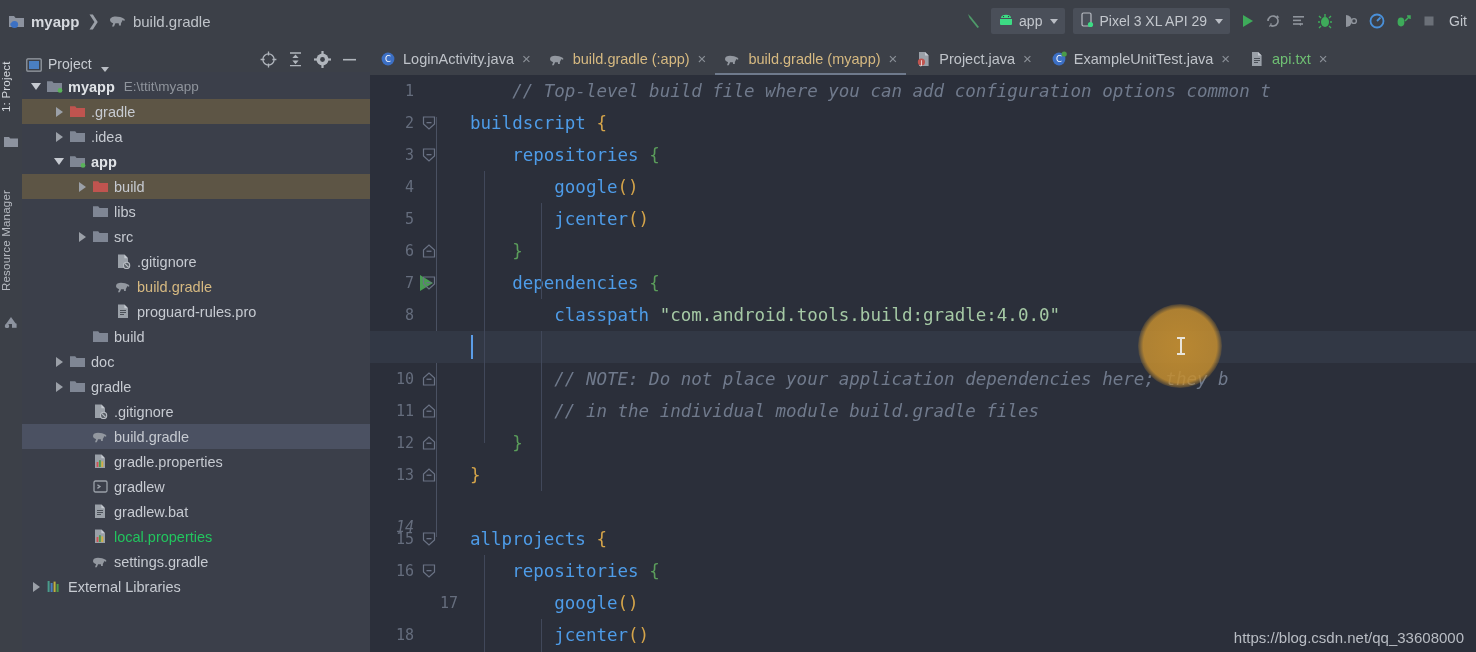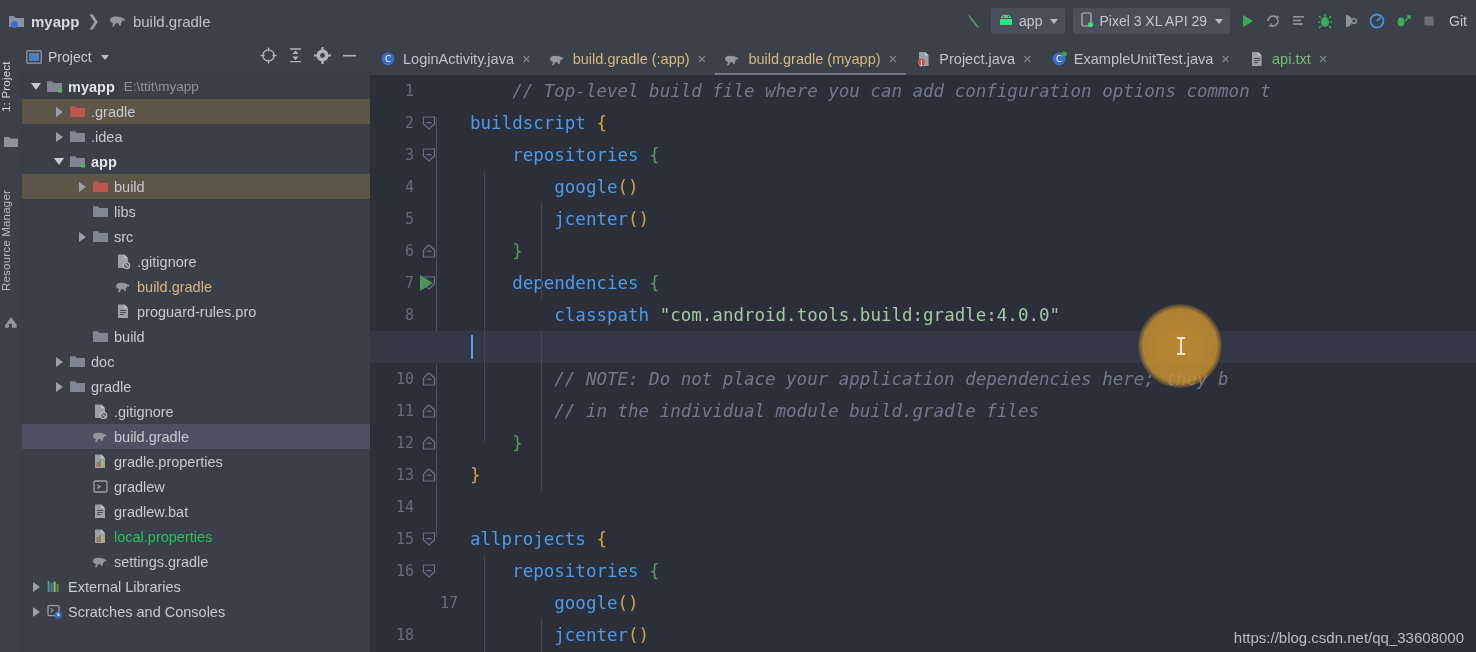--- a/index.html
+++ b/index.html
@@ -47,21 +47,21 @@
     text-align: center; white-space: nowrap;
   }
   .vicon { position: absolute; left: 4px; width: 14px; height: 14px; }
 
   
   .project-panel {
     position: absolute; left: 22px; top: 42px; width: 348px; height: 610px;
     background: #3c3f41;
   }
   .pp-header {
-    height: 30px; background: #3c4048; display: flex; align-items: center;
+    height: 30px; background: #3c4048; display: flex; align-items: flex-end;
     padding: 0 6px 0 4px; gap: 6px;
   }
   .pp-title { font-size: 14px; color: #c8ccd2; }
   .pp-hdr-icons { margin-left: auto; display: flex; align-items: center; gap: 10px; padding-right: 6px; }
 
   .pp-tree {
     position: absolute; top: 30px; left: 0; right: 0; bottom: 0;
     background: #3b3f4a; overflow: hidden; padding-top: 2px;
   }
   .trow {
@@ -582,35 +582,20 @@
         <span class="ticon">
           <svg width="17" height="15" viewBox="0 0 17 15">
             <rect x="1.6" y="2" width="2" height="11" fill="#4a9c8c"></rect>
             <rect x="4.6" y="4" width="2" height="9" fill="#4a7fc1"></rect>
             <rect x="7.6" y="2.6" width="2" height="10.4" fill="#c0b040"></rect>
             <rect x="10.6" y="5" width="2" height="8" fill="#4a9c4a"></rect>
           </svg>
         </span>
         <span class="tlabel">External Libraries</span>
       </div>
-      <div class="trow">
-        <span style="flex: 0 0 5px;"></span>
-        <span class="tw">
-          <i class="arrow-r"></i>
-        </span>
-        <span class="ticon">
-          <svg width="17" height="15" viewBox="0 0 17 15">
-            <rect x="2" y="1.6" width="11" height="10" rx="1.2" fill="none" stroke="#9aa0a8" stroke-width="1.3"></rect>
-            <path d="M4.6 4.4 L7 6.4 L4.6 8.4" fill="none" stroke="#9aa0a8" stroke-width="1.2"></path>
-            <circle cx="12" cy="11" r="3.6" fill="#3c71c4"></circle>
-            <path d="M12 9.1v2.1h1.6" stroke="#fff" stroke-width="1.1" fill="none"></path>
-          </svg>
-        </span>
-        <span class="tlabel">Scratches and Consoles</span>
-      </div>
     </div>
 </div>
 
 <div class="tabbar">
     <div class="etab">
       <span style="display: inline-flex;">
         <svg width="18" height="16" viewBox="0 0 18 16">
           <circle cx="9" cy="8" r="6.4" fill="#3c6fc4"></circle>
           <text x="9" y="11.4" font-size="8.4" fill="#fff" text-anchor="middle" font-family="DejaVu Sans">C</text>
         </svg>
@@ -718,21 +703,21 @@
       <div class="ln" style="top: 352px;">12</div>
       <div class="gmark" style="top: 352px;"><svg width="14" height="32" viewBox="0 0 14 32">
           <path d="M1.5 22h11v-7l-5.5-5-5.5 5z" fill="none" stroke="#6a7284" stroke-width="1.2"></path>
           <rect x="4.5" y="15.6" width="5" height="1.3" fill="#6a7284"></rect>
         </svg></div>
       <div class="ln" style="top: 384px;">13</div>
       <div class="gmark" style="top: 384px;"><svg width="14" height="32" viewBox="0 0 14 32">
           <path d="M1.5 22h11v-7l-5.5-5-5.5 5z" fill="none" stroke="#6a7284" stroke-width="1.2"></path>
           <rect x="4.5" y="15.6" width="5" height="1.3" fill="#6a7284"></rect>
         </svg></div>
-      <div class="ln" style="top: 416px;">14</div>
+      <div class="ln" style="top: 436px; font-style: italic;">14</div>
       <div class="ln" style="top: 448px;">15</div>
       <div class="gmark" style="top: 448px;"><svg width="14" height="32" viewBox="0 0 14 32">
           <path d="M1.5 10h11v7l-5.5 5-5.5-5z" fill="none" stroke="#6a7284" stroke-width="1.2"></path>
           <rect x="4.5" y="15" width="5" height="1.3" fill="#6a7284"></rect>
         </svg></div>
       <div class="ln" style="top: 480px;">16</div>
       <div class="gmark" style="top: 480px;"><svg width="14" height="32" viewBox="0 0 14 32">
           <path d="M1.5 10h11v7l-5.5 5-5.5-5z" fill="none" stroke="#6a7284" stroke-width="1.2"></path>
           <rect x="4.5" y="15" width="5" height="1.3" fill="#6a7284"></rect>
         </svg></div>

